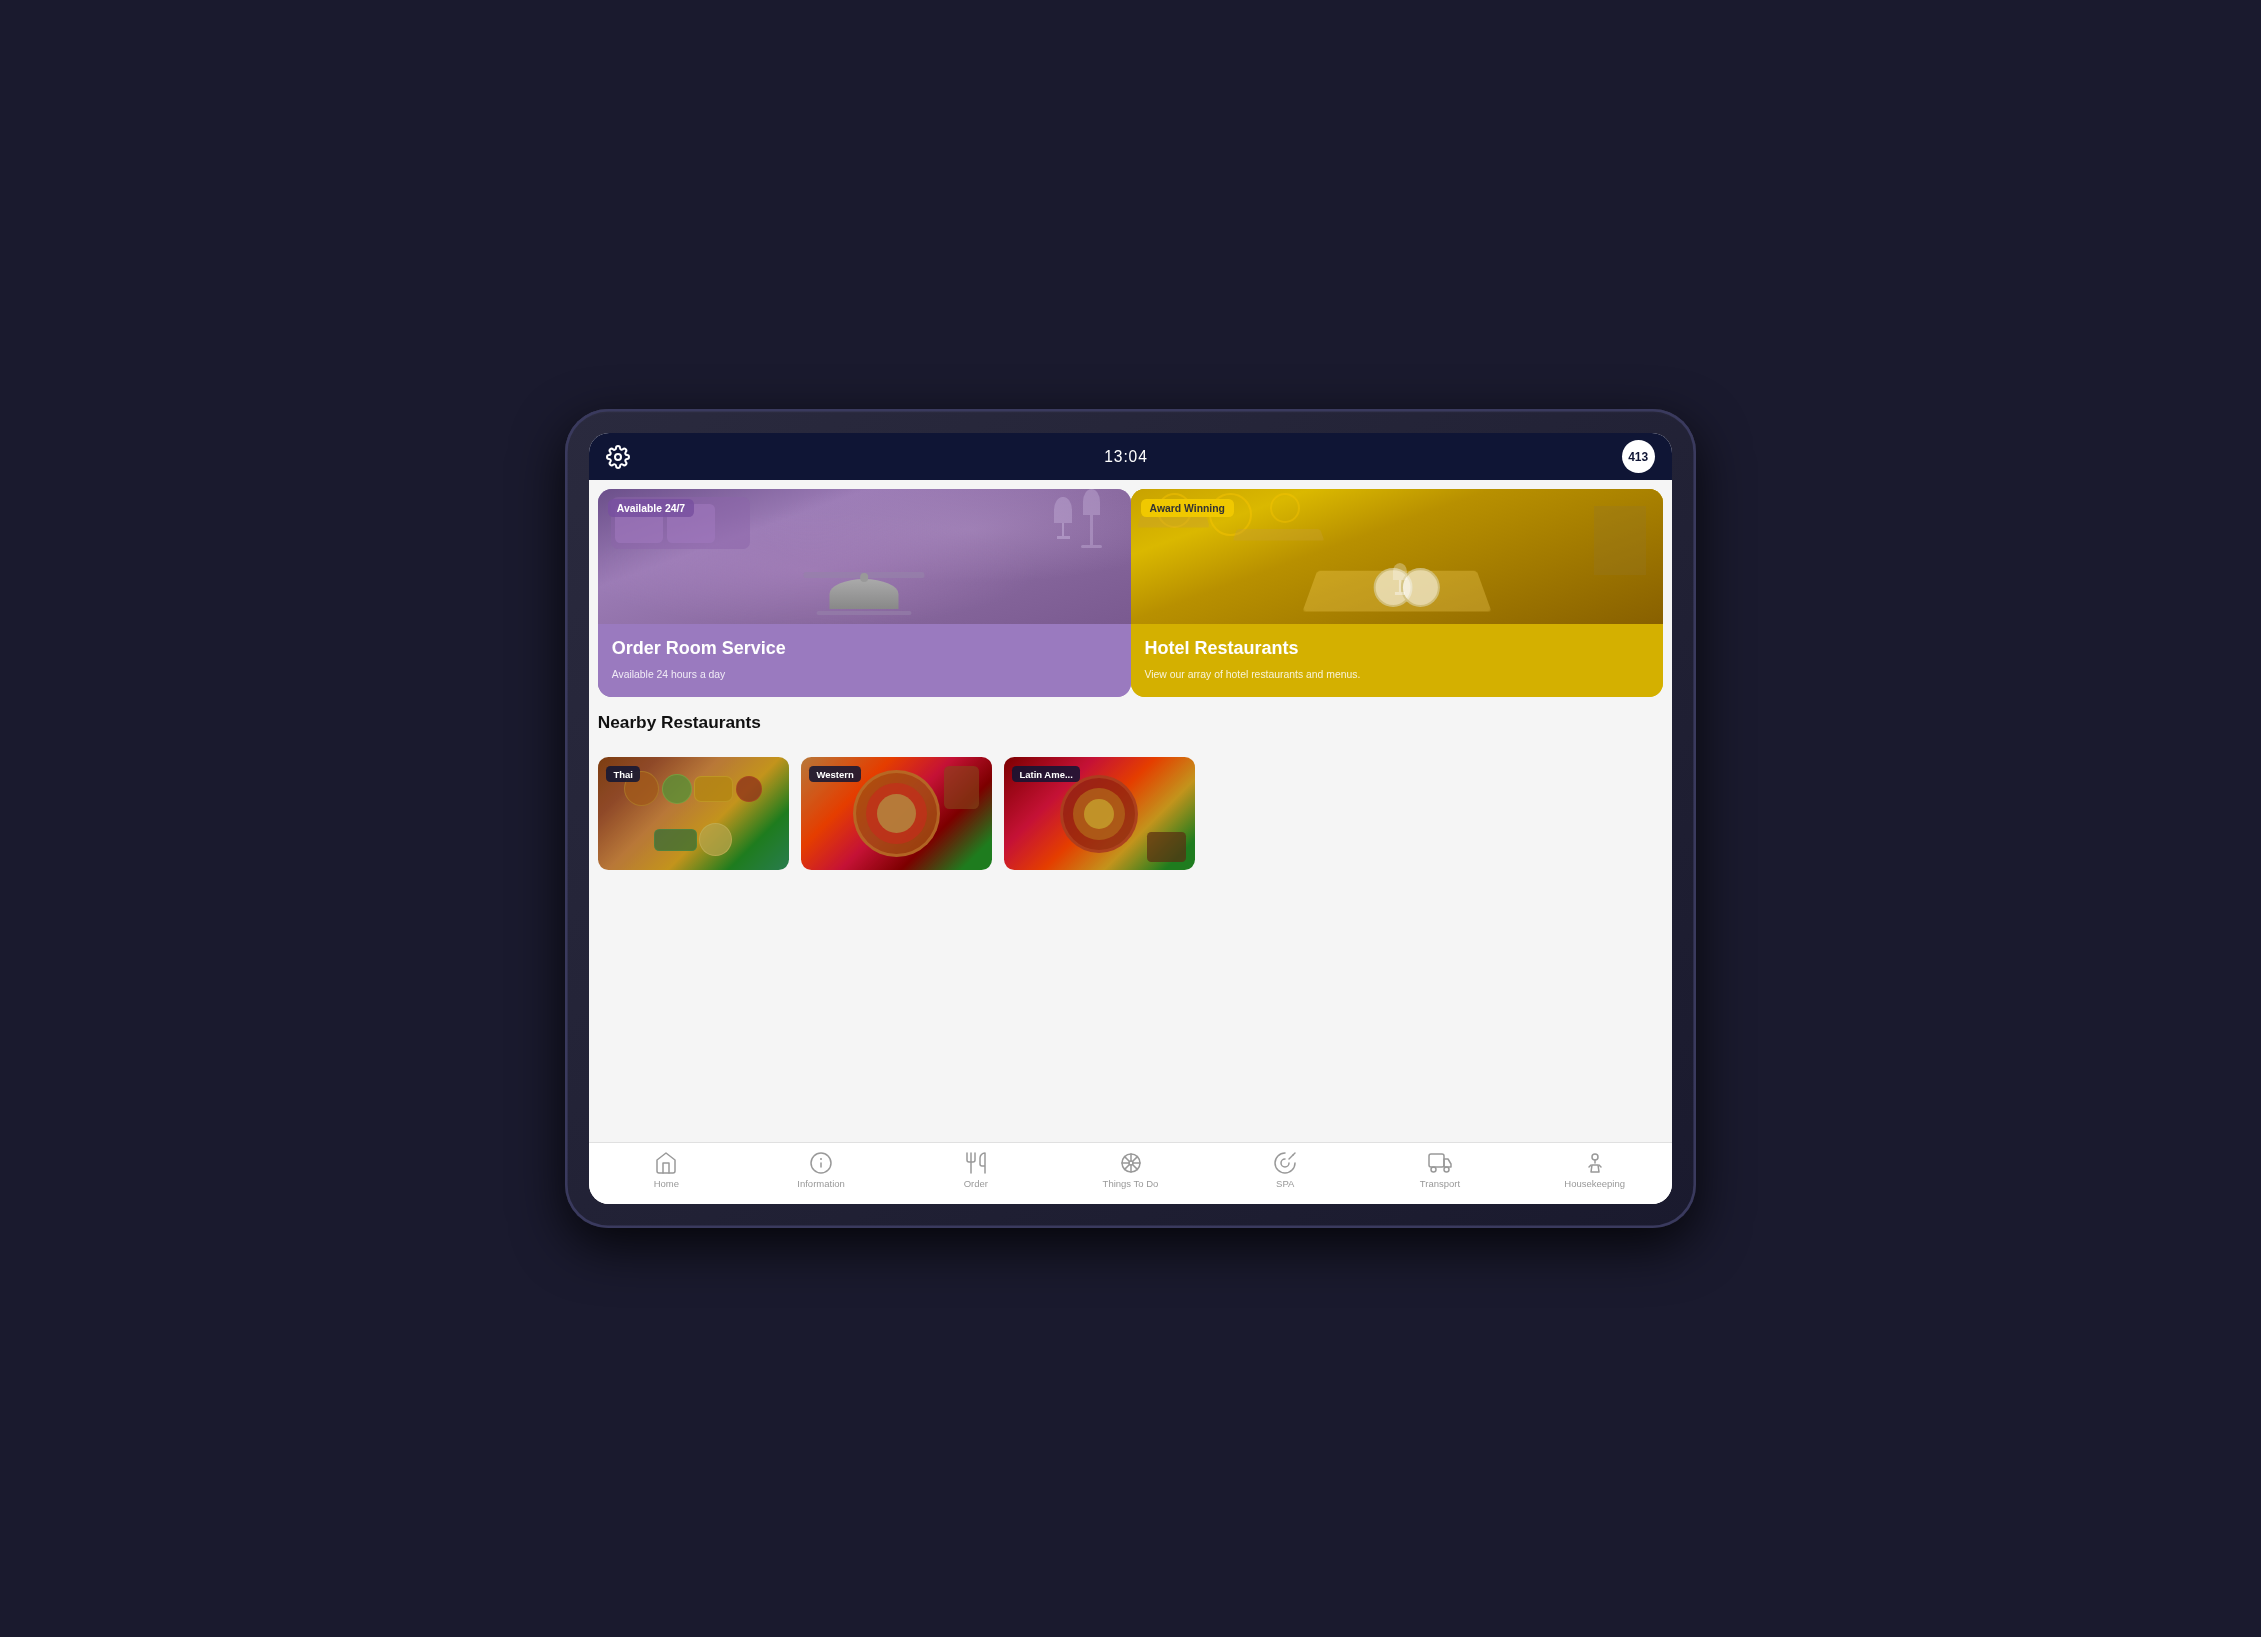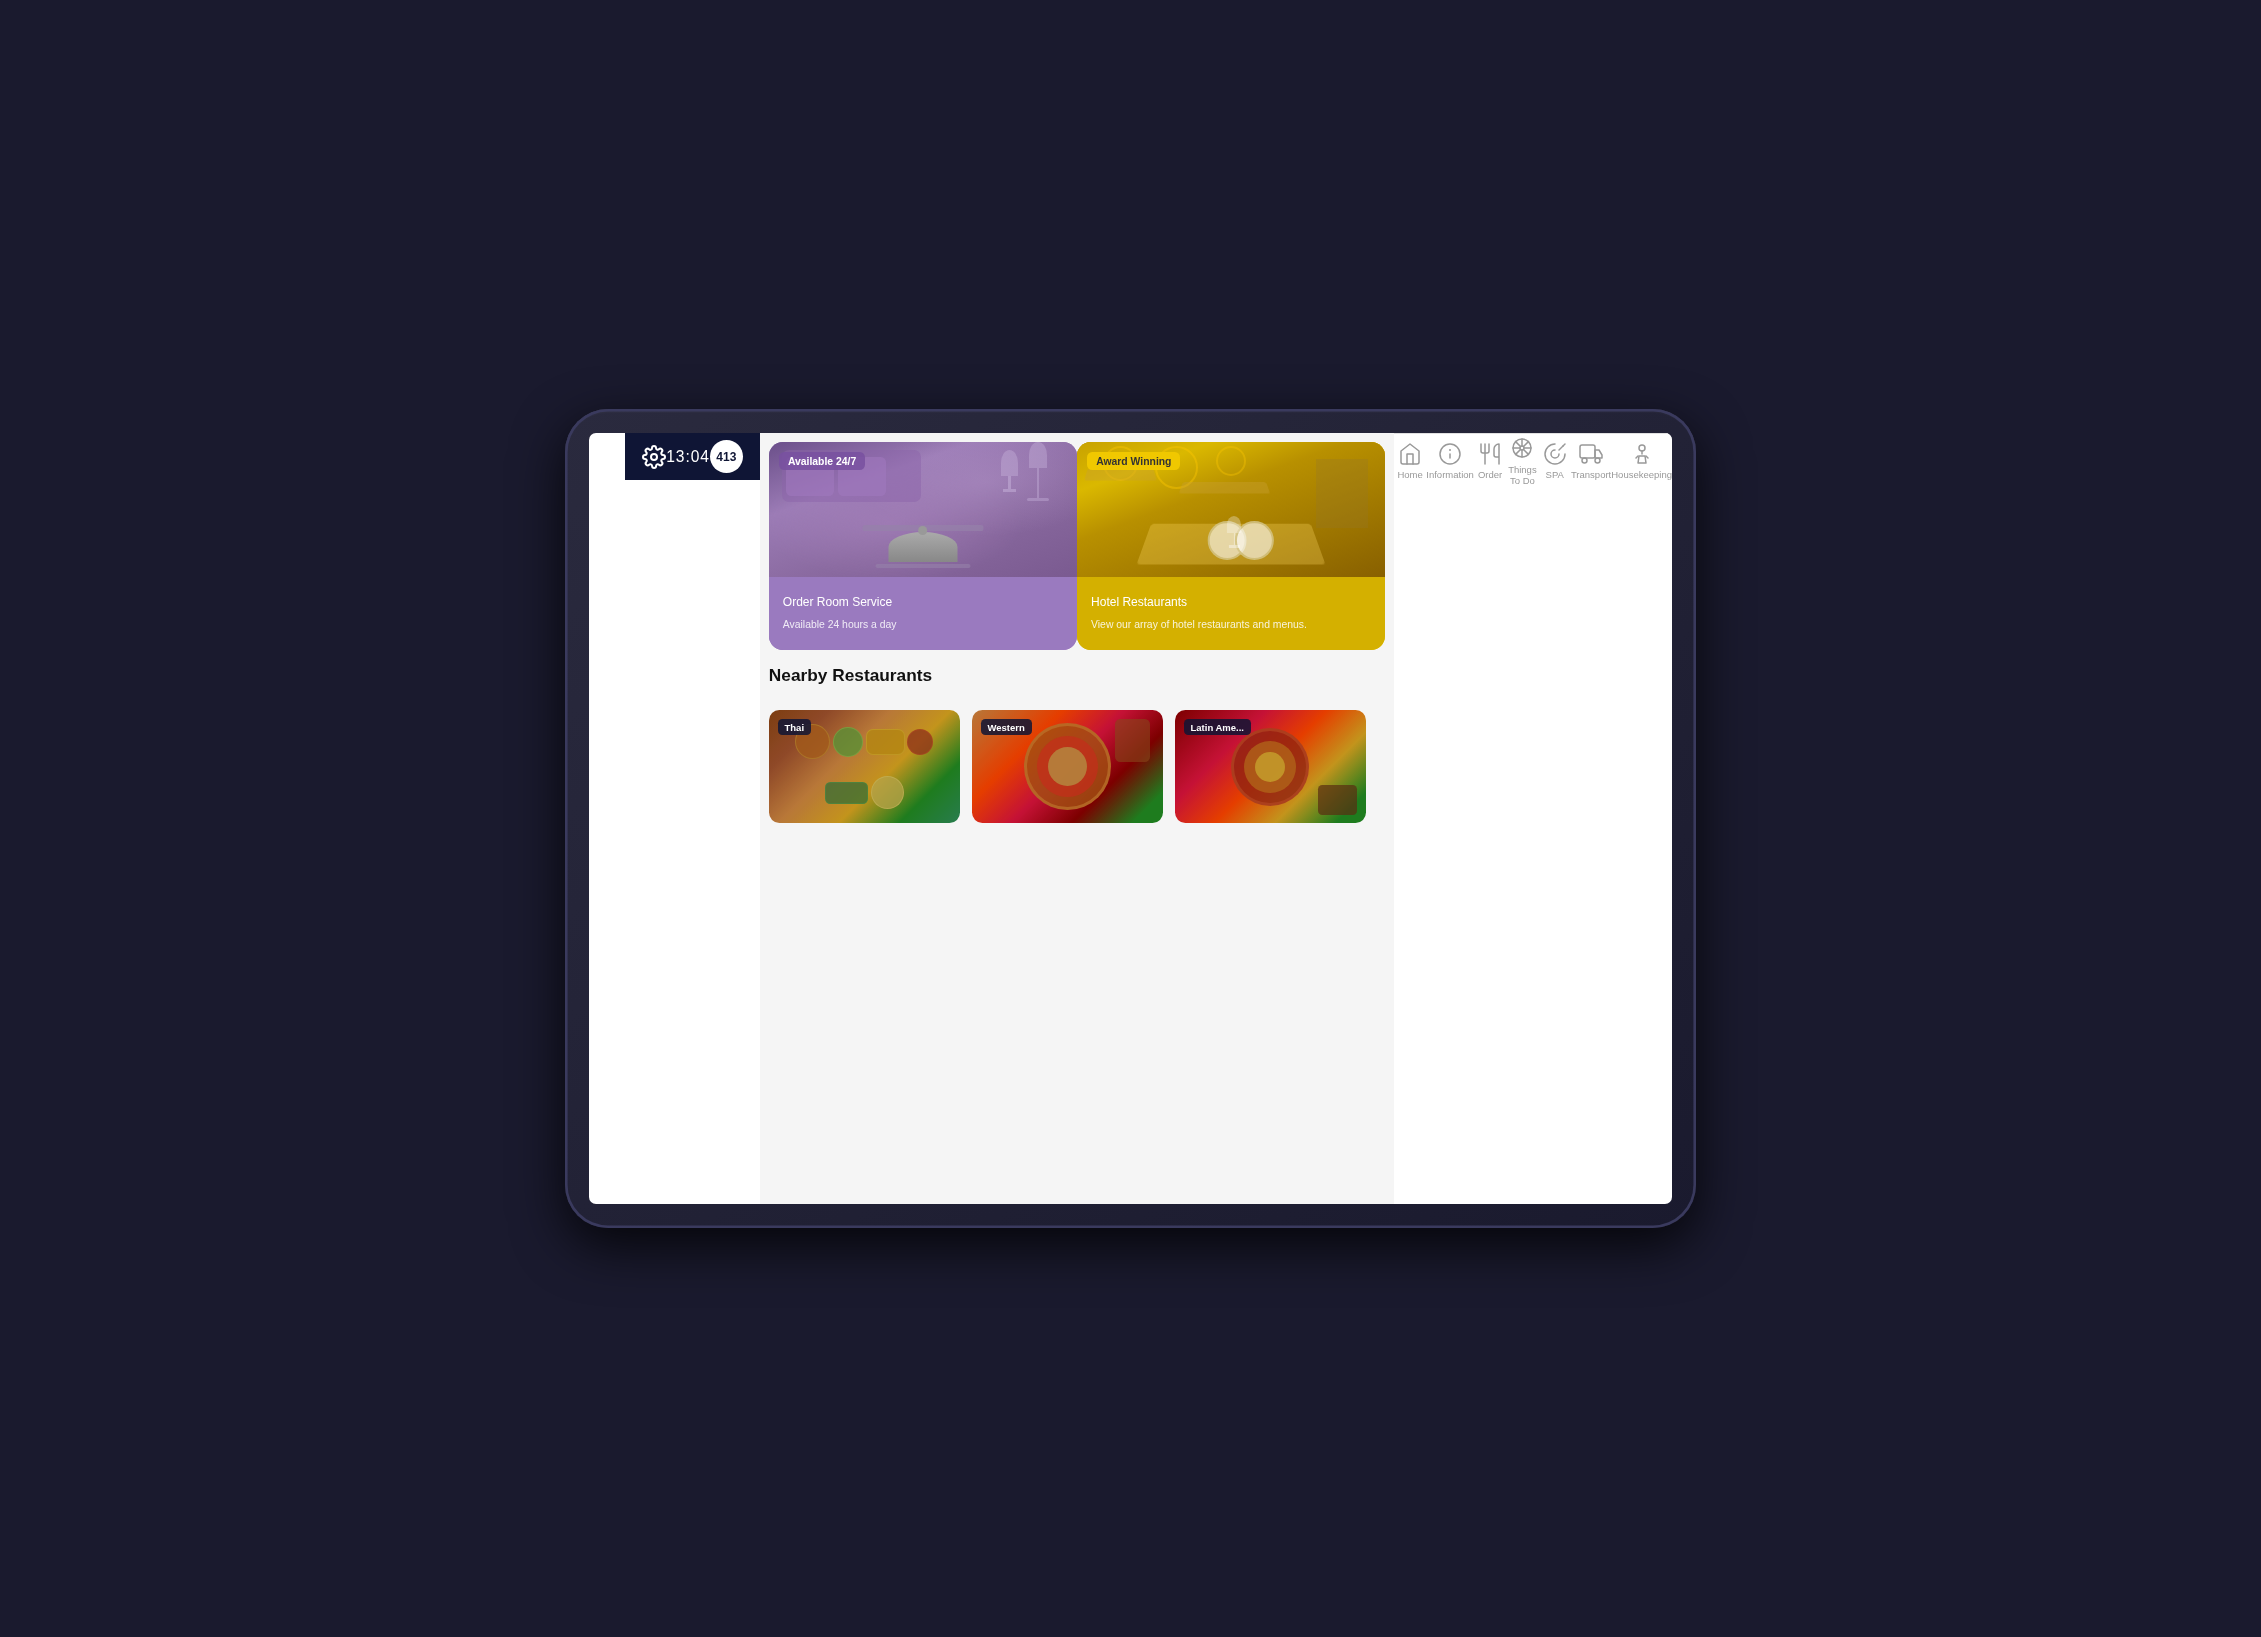--- a/index.html
+++ b/index.html
@@ -23,25 +23,24 @@
         inset 0 0 0 2.6px #3a3a5e,
         0 17.3px 52px rgba(0,0,0,0.8),
         inset 0 1.7px 3.5px rgba(255,255,255,0.1);
       position: relative;
     }
 
     .tablet-screen {
       width: 100%;
       height: 100%;
       background: #fff;
-      border-radius: 7px;
+      border-radius: 20px;
       overflow: hidden;
       display: flex;
-      flex-direction: row;
-      padding-left: 36px;
+      flex-direction: column;
     }
 
     
     .header {
       background: #0f1535;
       height: 47px;
       display: flex;
       align-items: center;
       justify-content: space-between;
       padding: 0 17.3px;
@@ -177,22 +176,22 @@
 
     .hero-card-left .hero-card-body {
       background: #9a7abf;
     }
 
     .hero-card-right .hero-card-body {
       background: #d4b000;
     }
 
     .hero-title {
-      font-size: 12px;
-      font-weight: 400;
+      font-size: 18px;
+      font-weight: 700;
       color: #fff;
       margin-bottom: 10px;
     }
 
     .hero-subtitle {
       font-size: 10.4px;
       color: rgba(255,255,255,0.85);
     }
 
     

